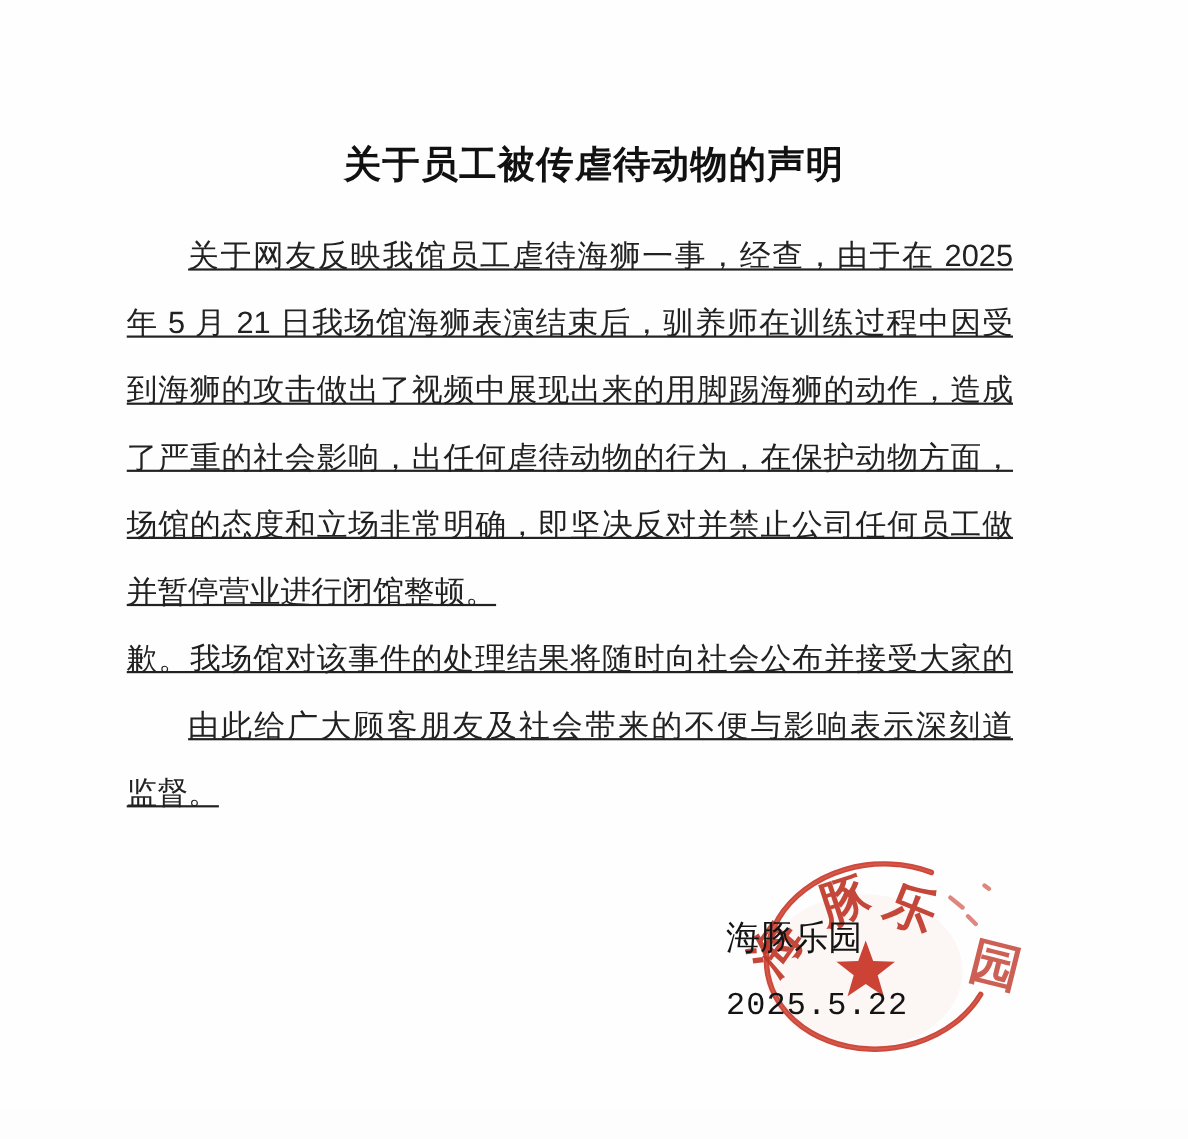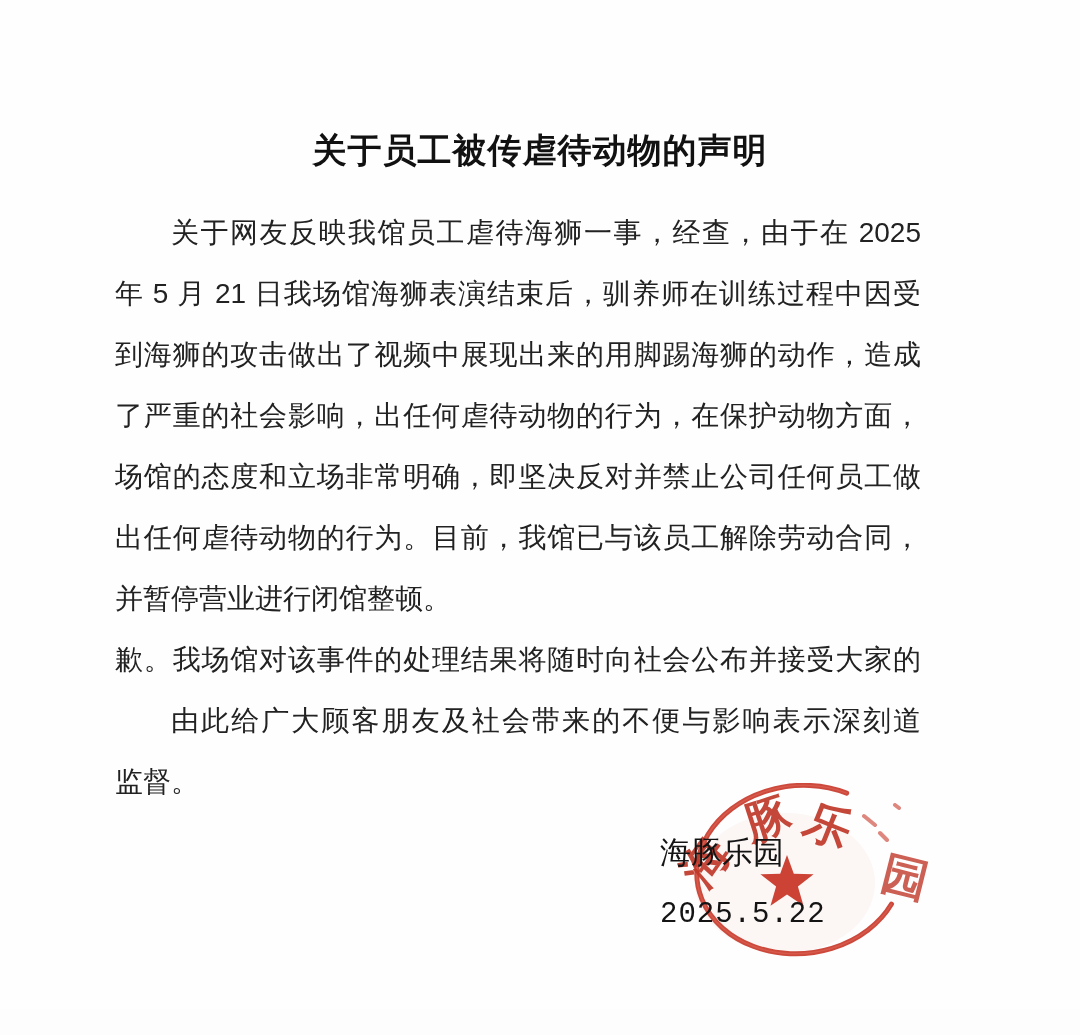--- a/index.html
+++ b/index.html
@@ -19,21 +19,21 @@
     text-align:center;
     font-size:34px;line-height:40px;font-weight:700;
     color:#111;letter-spacing:1px;
   }
   .body-text{
     position:absolute;left:115px;top:202px;width:806px;
     font-size:28px;color:#222;
   }
   .line{
     height:61px;line-height:61px;overflow:hidden;
-    text-align:justify;text-align-last:justify;
+    text-align:justify;text-align-last:justify;text-decoration:underline;
   }
   .line.end{text-align-last:left;}
   .line.indent{text-indent:2em;}
   
   .stamp{
     position:absolute;left:668px;top:783px;width:270px;height:190px;
     z-index:1;
   }
   .stamp svg{position:absolute;left:0;top:0;}
   .seal-char{
@@ -63,21 +63,20 @@
 <div class="page">
 
   <h1 class="title">关于员工被传虐待动物的声明</h1>
 
   <div class="body-text">
     <div class="line indent">关于网友反映我馆员工虐待海狮一事，经查，由于在 2025</div>
     <div class="line">年 5 月 21 日我场馆海狮表演结束后，驯养师在训练过程中因受</div>
     <div class="line">到海狮的攻击做出了视频中展现出来的用脚踢海狮的动作，造成</div>
     <div class="line">了严重的社会影响，出任何虐待动物的行为，在保护动物方面，我</div>
     <div class="line">场馆的态度和立场非常明确，即坚决反对并禁止公司任何员工做</div>
-    <div class="line">出任何虐待动物的行为。目前，我馆已与该员工解除劳动合同，</div>
     <div class="line end">并暂停营业进行闭馆整顿。</div>
     <div class="line">歉。我场馆对该事件的处理结果将随时向社会公布并接受大家的</div>
     <div class="line indent">由此给广大顾客朋友及社会带来的不便与影响表示深刻道</div>
     <div class="line end">监督。</div>
   </div>
 
   <div class="stamp">
     <svg width="270" height="190" viewBox="0 0 270 190">
 
       <g transform="rotate(-6 117 93)">

